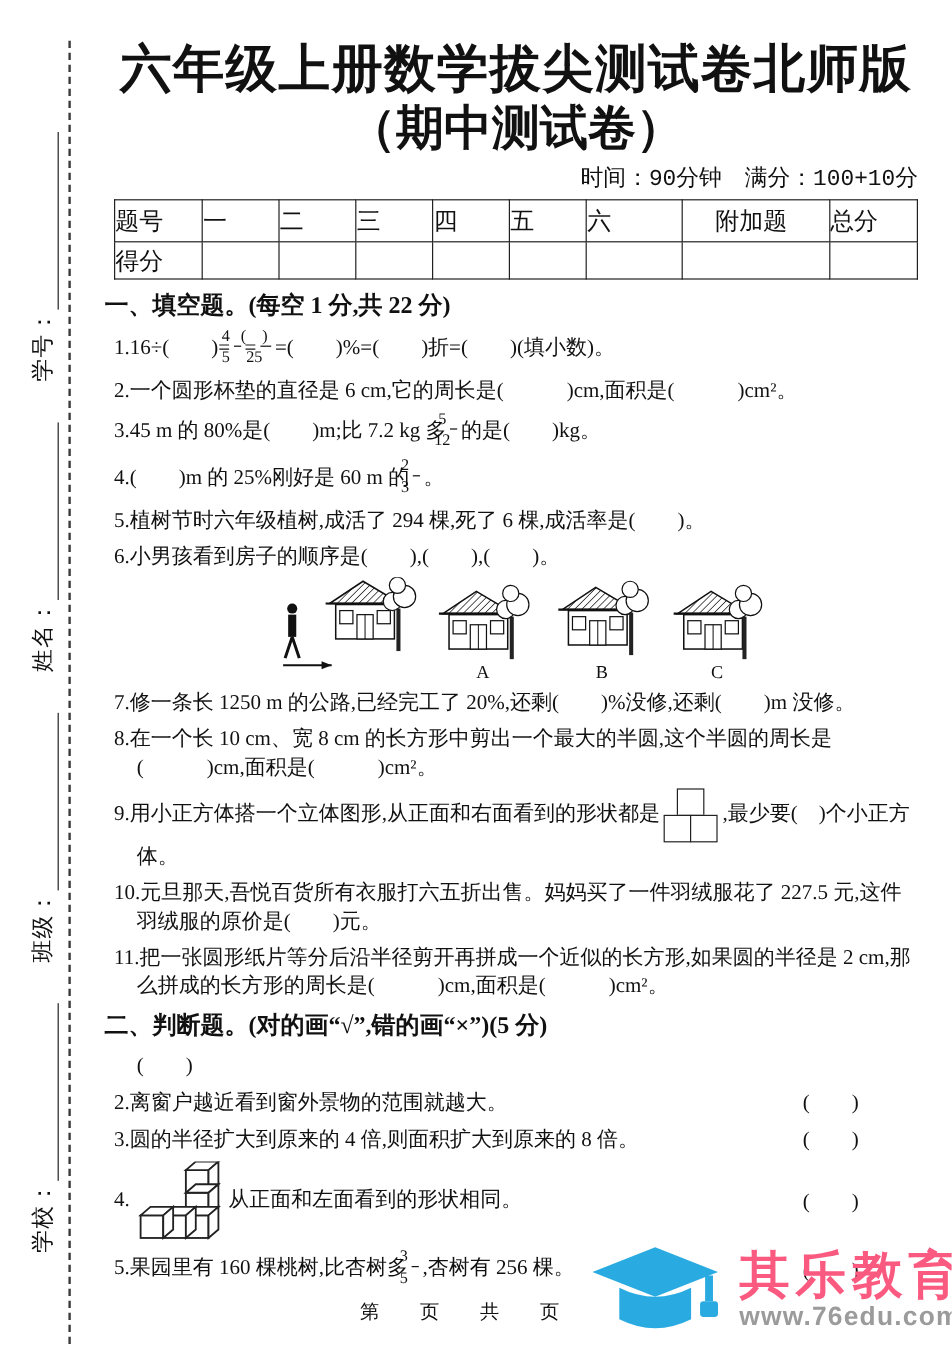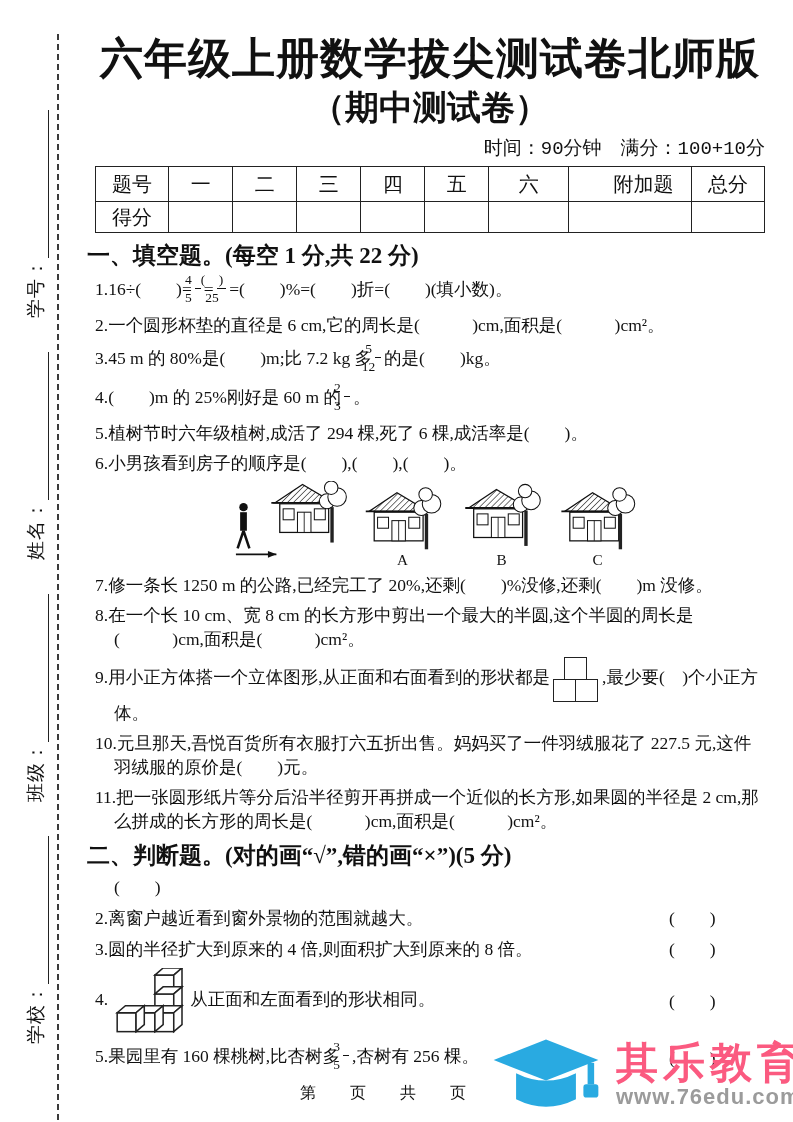--- a/index.html
+++ b/index.html
@@ -18,35 +18,35 @@
   .seal-line{display:inline-block;width:148px;border-bottom:1.6px solid #222;height:1em;}
   .cutline{position:absolute;left:57px;top:34px;height:1086px;border-left:2.2px dashed #3a3a3a;width:0;}
   
   .main{position:absolute;left:95px;top:16px;width:670px;}
   .title{
     margin-top:16px;text-align:center;font-family:"Liberation Sans",sans-serif;
     font-weight:900;font-size:43px;line-height:52px;letter-spacing:1px;white-space:nowrap;
   }
   .subtitle{
     text-align:center;font-family:"Liberation Sans",sans-serif;
-    font-weight:900;font-size:34px;line-height:42px;margin-top:2px;
+    font-weight:900;font-size:40px;line-height:42px;margin-top:2px;
   }
   .meta{
     text-align:right;font-family:Liberation Mono, monospace;
     font-size:19px;line-height:23px;margin-top:10px;margin-bottom:5px;font-weight:500;
   }
   
   table.score{width:100%;border-collapse:collapse;table-layout:fixed;}
   table.score td{
-    border:1.6px solid #222;text-align:center;font-size:20px;
+    border:1.6px solid #222;font-size:20px;
     height:34px;padding:0;overflow:hidden;
   }
   table.score tr.score-row td{height:30px;}
   
-  .sec-head{font-size:23px;font-weight:bold;margin:10px 0 3px 0;line-height:25px;margin-left:-8px;}
+  .sec-head{font-size:20px;font-weight:bold;margin:10px 0 3px 0;line-height:25px;margin-left:-8px;}
   .q{font-size:17.5px;line-height:24px;margin:6px 0;padding-left:19px;text-indent:-19px;}
   .q.jq{display:flex;padding-left:19px;text-indent:-19px;margin:7px 0;}
   .q.jq .q-text{flex:1;}
   .q.jq .jq-ans{flex:none;width:96px;text-align:left;text-indent:0;letter-spacing:0;align-self:center;}
   .frac{
     display:inline-flex;flex-direction:column;vertical-align:middle;
     text-align:center;font-size:13.5px;line-height:15px;margin:0 3px;position:relative;top:-2px;
   }
   .frac .num{border-bottom:1.4px solid #111;padding:0 3px 1px 3px;}
   .frac .den{padding-top:1px;}

